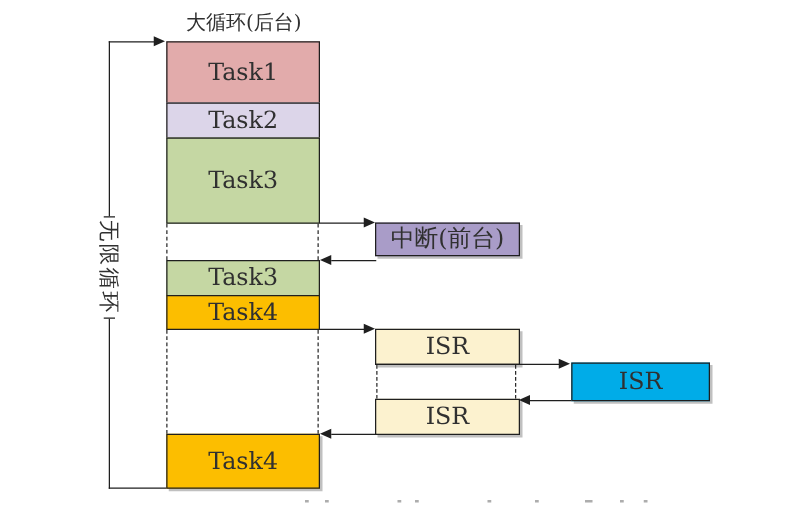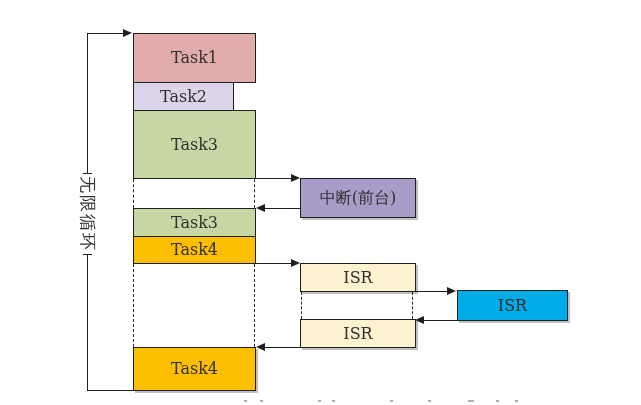--- a/index.html
+++ b/index.html
@@ -3,21 +3,21 @@
 <meta charset="utf-8">
 <style>
   html,body{margin:0;padding:0;background:#ffffff;}
   #canvas{
     position:relative;width:641px;height:405px;background:#ffffff;overflow:hidden;
     font-family:"DejaVu Serif","Liberation Serif",serif;color:#303030;
   }
   .box{
     position:absolute;box-sizing:border-box;border:1px solid #1f1f1f;
     display:flex;align-items:center;justify-content:center;
-    font-size:16px;line-height:1;white-space:nowrap;
+    font-size:19px;line-height:1;white-space:nowrap;
   }
   .shadow{box-shadow:2px 2px 0 rgba(140,140,140,0.55);}
   .hline{position:absolute;height:1px;background:#1f1f1f;}
   .vline{position:absolute;width:1px;background:#1f1f1f;}
   .dashv{position:absolute;width:0;border-left:1px dashed #2a2a2a;}
   .ah-right{
     position:absolute;width:0;height:0;
     border-top:4px solid transparent;border-bottom:4px solid transparent;
     border-left:9px solid #1f1f1f;
   }
@@ -32,43 +32,44 @@
     transform:translate(-50%,-50%) rotate(90deg);
     font-size:17px;letter-spacing:2px;white-space:nowrap;background:#ffffff;
   }
   .speck{position:absolute;width:3px;height:2px;background:#8a8a8a;opacity:.7;}
 </style>
 </head>
 <body>
 
 <div id="canvas">
 
+  <div class="caption-label" style="left:125px;top:8px;width:140px;">大循环(后台)</div>
 
   <div class="box" style="left: 133px; top: 33px; width: 123px; height: 50px; background: rgb(226, 171, 171);">Task1</div>
-  <div class="box" style="left: 133px; top: 82px; width: 101px; height: 29px; background: rgb(220, 213, 233);">Task2</div>
+  <div class="box" style="left: 133px; top: 82px; width: 123px; height: 29px; background: rgb(220, 213, 233);">Task2</div>
   <div class="box" style="left: 133px; top: 110px; width: 123px; height: 69px; background: rgb(197, 215, 163);">Task3</div>
   <div class="box" style="left: 133px; top: 208px; width: 123px; height: 29px; background: rgb(197, 215, 163);">Task3</div>
   <div class="box" style="left: 133px; top: 236px; width: 123px; height: 28px; background: rgb(252, 190, 0);">Task4</div>
   <div class="box shadow" style="left: 133px; top: 347px; width: 123px; height: 44px; background: rgb(252, 190, 0);">Task4</div>
 
   <div class="dashv" style="left:133px;top:179px;height:29px;"></div>
   <div class="dashv" style="left:254px;top:179px;height:29px;"></div>
   <div class="dashv" style="left:133px;top:264px;height:83px;"></div>
   <div class="dashv" style="left:254px;top:264px;height:83px;"></div>
 
   <div class="hline" style="left:87px;top:33px;width:38px;"></div>
   <div class="ah-right" style="left:123px;top:29px;"></div>
   <div class="vline" style="left:87px;top:33px;height:140px;"></div>
   <div class="hline" style="left:83px;top:173px;width:9px;"></div>
   <div class="rot-label">无限循环</div>
   <div class="hline" style="left:83px;top:254px;width:9px;"></div>
   <div class="vline" style="left:87px;top:255px;height:136px;"></div>
   <div class="hline" style="left:87px;top:390px;width:46px;"></div>
 
-  <div class="box shadow" style="left: 300px; top: 178px; width: 116px; height: 40px; background: rgb(169, 156, 200); text-align: right;">中断(前台)</div>
+  <div class="box shadow" style="left: 300px; top: 178px; width: 116px; height: 27px; background: rgb(169, 156, 200); text-align: right;">中断(前台)</div>
 
   <div class="hline" style="left:256px;top:178px;width:36px;"></div>
   <div class="ah-right" style="left:291px;top:174px;"></div>
 
   <div class="hline" style="left:265px;top:208px;width:36px;"></div>
   <div class="ah-left" style="left:256px;top:204px;"></div>
 
   <div class="box shadow" style="left: 300px; top: 263px; width: 116px; height: 29px; background: rgb(252, 242, 207);">ISR</div>
   <div class="dashv" style="left:301px;top:292px;height:27px;"></div>
   <div class="dashv" style="left:412px;top:292px;height:27px;"></div>

